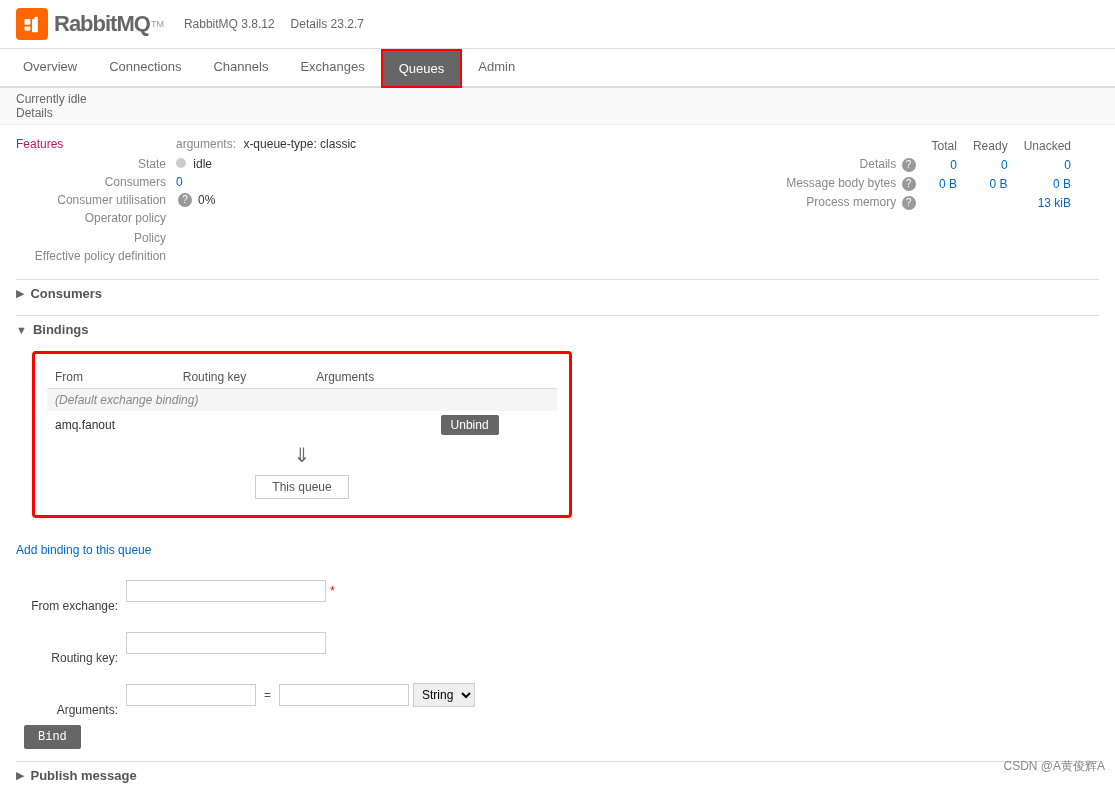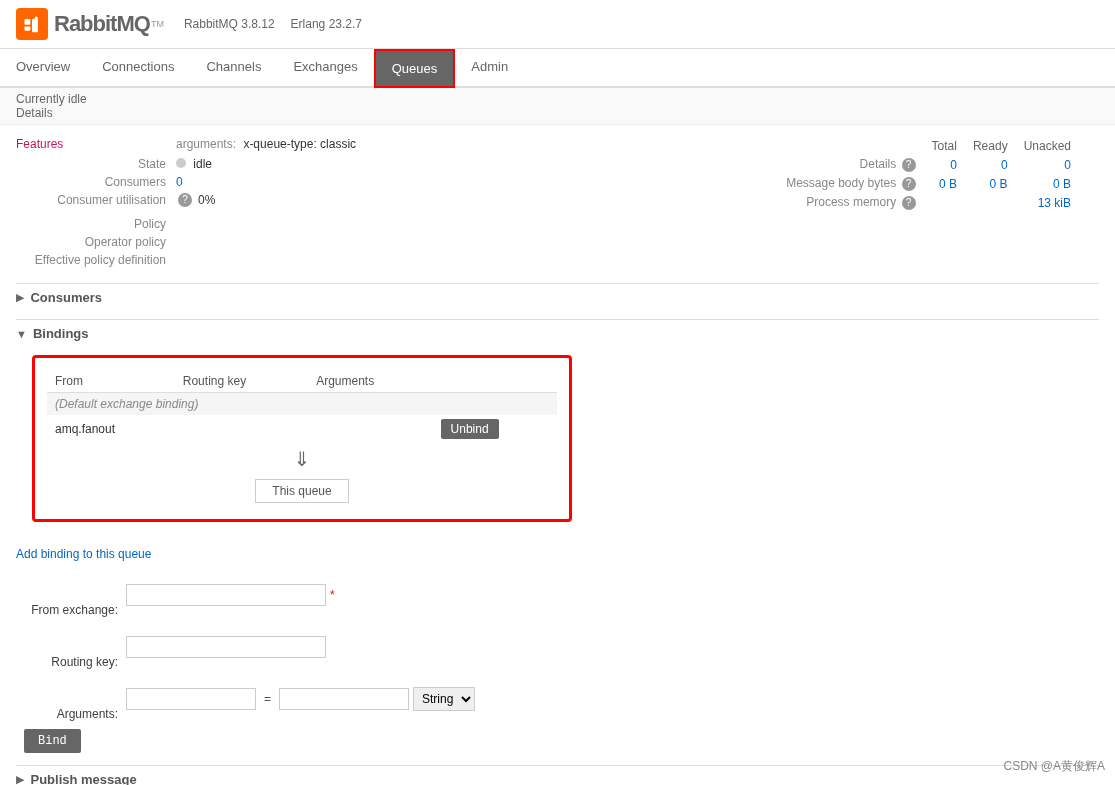--- a/index.html
+++ b/index.html
@@ -7,21 +7,21 @@
 
     
     .header { display: flex; align-items: center; padding: 8px 16px; border-bottom: 1px solid #ddd; background: #fff; }
     .logo { display: flex; align-items: center; margin-right: 20px; }
     .logo-icon { width: 32px; height: 32px; background: #f60; border-radius: 4px; display: flex; align-items: center; justify-content: center; margin-right: 6px; }
     .logo-icon svg { width: 20px; height: 20px; fill: #fff; }
     .logo-text { font-size: 22px; font-weight: bold; color: #666; letter-spacing: -1px; }
     .version-info { font-size: 12px; color: #666; display: flex; gap: 16px; }
 
     
-    .nav { display: flex; background: #fff; border-bottom: 2px solid #ddd; padding: 0 0; }
+    .nav { display: flex; background: #fff; border-bottom: 2px solid #ddd; padding: 0 7px; }
     .nav-item { padding: 10px 16px; color: #666; cursor: pointer; font-size: 13px; text-decoration: none; }
     .nav-item.active { background: #666; color: #fff; border: 2px solid red; margin-bottom: -2px; }
 
     
     .status-bar { padding: 4px 16px; font-size: 12px; color: #666; background: #f9f9f9; border-bottom: 1px solid #eee; }
 
     
     .content { padding: 12px 16px; }
 
     .detail-row { display: flex; margin-bottom: 4px; font-size: 12px; }
@@ -90,21 +90,21 @@
           <rect x="3" y="15" width="7" height="5" rx="1"></rect>
           <rect x="12" y="6" width="7" height="16" rx="1"></rect>
           <circle cx="17" cy="5" r="2"></circle>
         </svg>
     </div>
     <span class="logo-text">RabbitMQ</span>
     <sup style="font-size:9px;color:#999;margin-left:1px;">TM</sup>
   </div>
   <div class="version-info">
     <span>RabbitMQ 3.8.12</span>
-    <span>Erlang 23.2.7</span>
+    <span>Details 23.2.7</span>
   </div>
 </div>
 
 <nav class="nav">
   <a class="nav-item">Overview</a>
   <a class="nav-item">Connections</a>
   <a class="nav-item">Channels</a>
   <a class="nav-item">Exchanges</a>
   <a class="nav-item active">Queues</a>
   <a class="nav-item">Admin</a>
@@ -142,26 +142,26 @@
             <a class="consumers-link">0</a>
           </div>
           <div class="detail-row">
             <span class="detail-label">Consumer utilisation</span>
             <span class="help-icon">?</span>
             <span style="margin-left:6px;">0%</span>
           </div>
         </div>
       </div>
 
+      <div class="detail-row">
+        <span class="detail-label">Operator policy</span>
+        <span></span>
+      </div>
       <div class="detail-row" style="margin-top:6px;">
         <span class="detail-label">Policy</span>
-        <span></span>
-      </div>
-      <div class="detail-row">
-        <span class="detail-label">Operator policy</span>
         <span></span>
       </div>
       <div class="detail-row">
         <span class="detail-label">Effective policy definition</span>
         <span></span>
       </div>
     </div>
 
     <div class="stats-panel">
       <table class="stats-table">

